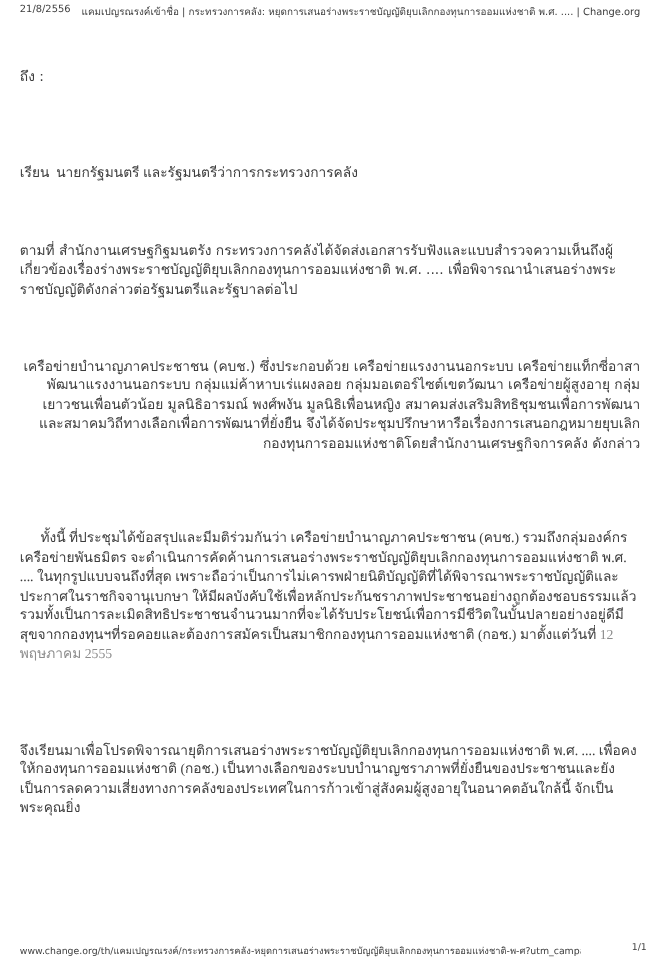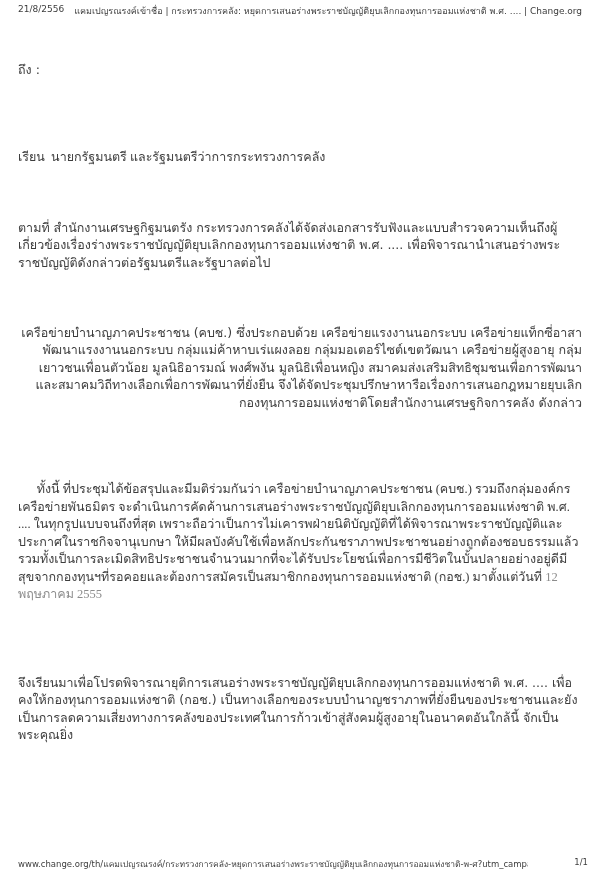--- a/index.html
+++ b/index.html
@@ -45,21 +45,21 @@
     color: #3d3d3d;
     white-space: pre-wrap;
   }
   .letter p { margin: 0; }
   .to-line      { margin-top: 0; }
   .subject-line { margin-top: 13px; }
   .salutation   { margin-top: 15px; font-family: Liberation Serif, serif; }
   .para-1 { margin-top: 20px; }
   .para-2 { margin-top: 22px; text-align: right; }
   .para-3 { margin-top: 15px; font-family: Liberation Serif, serif; }
-  .para-4 { margin-top: 18px; }
+  .para-4 { margin-top: 18px; font-family: Liberation Serif, serif; }
   .closing-block { margin-top: 27px; }
   .muted-date { color: #8c8c8c; }
   .print-footer {
     position: absolute;
     top: 857px;
     left: 18px;
     right: 12px;
     display: flex;
     justify-content: space-between;
     align-items: flex-start;

